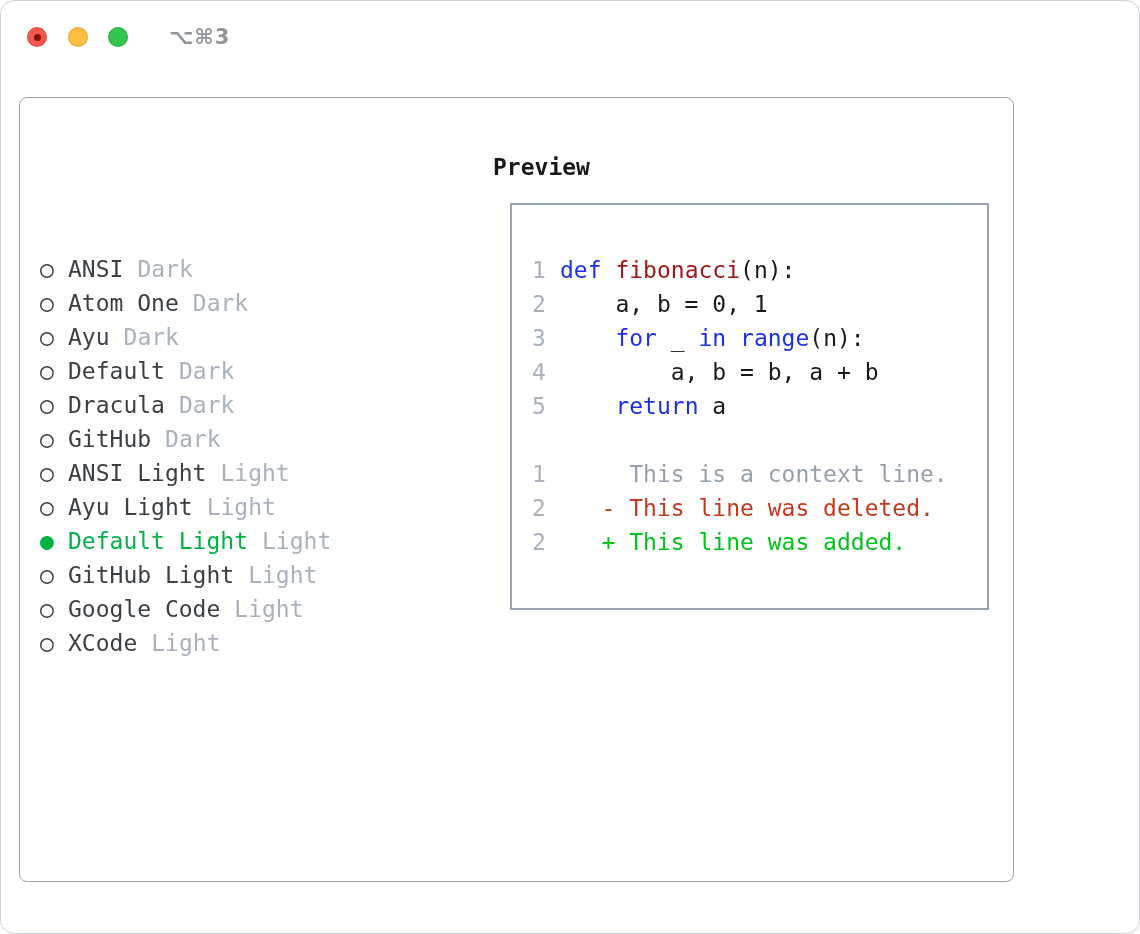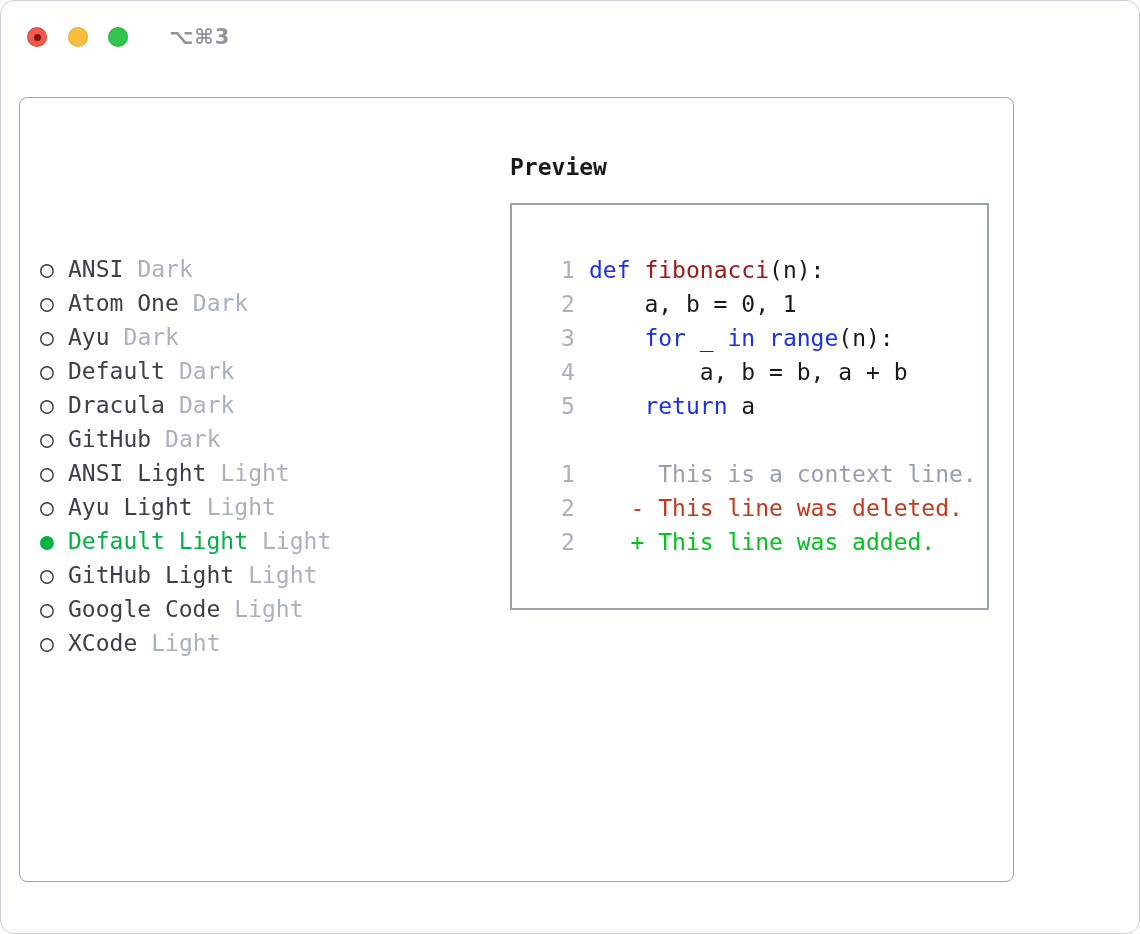--- a/index.html
+++ b/index.html
@@ -38,31 +38,30 @@
     font-size:23px; line-height:34px; white-space:pre; color:var(--text);
   }
   .row{display:block; height:34px;}
   .spacer{height:34px;}
   .marker{display:inline-block; width:28px; color:var(--text);}
   .row.header .marker, .row.header .label{color:var(--head); font-weight:bold;}
   .tag{color:var(--muted); margin-left:14px;}
   .row.selected .marker, .row.selected .name{color:var(--green);}
   
   .preview-title{
-    position:absolute; left:490px; top:52px; font-size:23px; line-height:34px;
+    position:absolute; left:473px; top:52px; font-size:23px; line-height:34px;
     font-weight:bold; color:var(--head);text-align:center;
   }
   .preview-box{
     position:absolute; left:490px; top:105px; width:479px; height:407px;
     box-sizing:border-box; border:2px solid var(--border); background:#ffffff;
   }
   .code{
     padding:48px 0 0 20px; font-size:23px; line-height:34px; white-space:pre;
     color:#17191d;
-    margin-left:29px;
   }
   .code-line{height:34px;}
   .lineno{display:inline-block; width:28px; color:var(--muted);}
   .tok-keyword{color:var(--kw);}
   .tok-function{color:var(--fn);}
   .tok-plain{color:#17191d;}
   .diff-context{color:var(--context);}
   .diff-deleted{color:var(--deleted);}
   .diff-added{color:var(--added);text-align:center;}
 </style>

